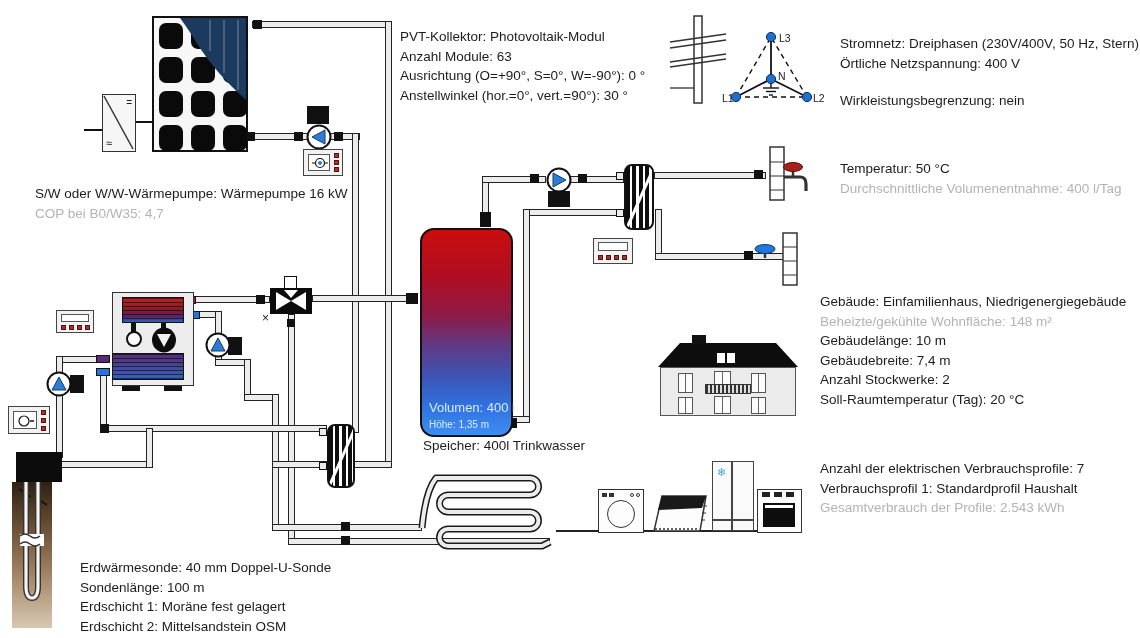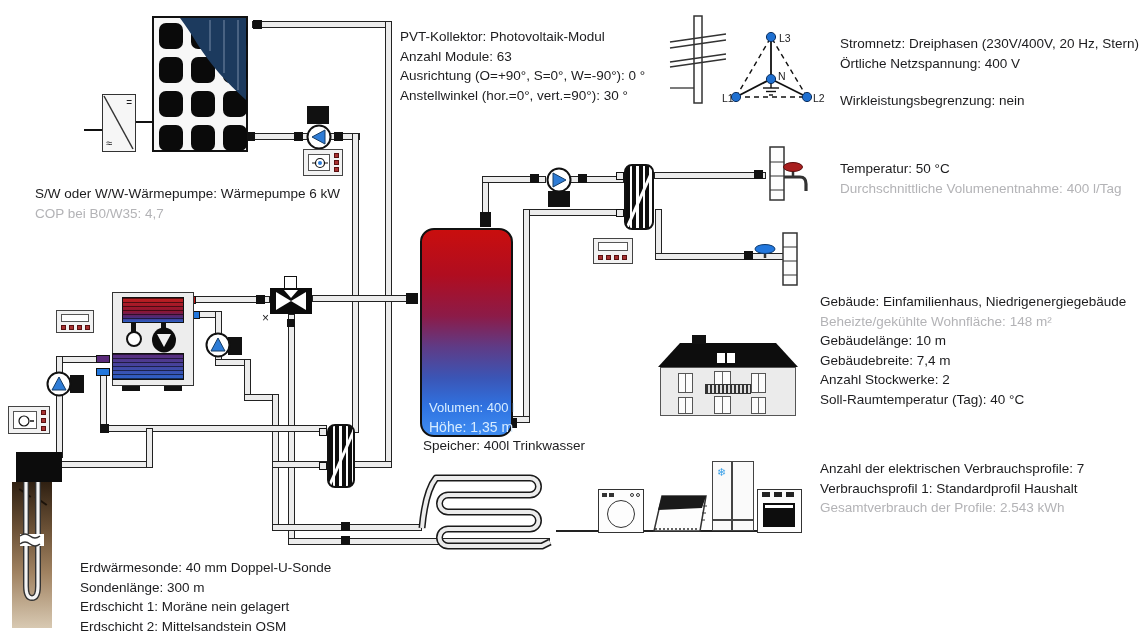--- a/index.html
+++ b/index.html
@@ -170,21 +170,21 @@
   <svg class="comp" style="left:150px;top:326px" width="28" height="28" viewBox="0 0 28 28">
     <ellipse cx="14" cy="14" rx="12" ry="12.5" fill="#0c0c0c"></ellipse>
     <polygon points="7,8 21,8 14,21" fill="#f0f0f0"></polygon>
   </svg>
   <div class="comp" style="left:122px;top:386px;width:18px;height:5px;background:#111"></div>
   <div class="comp" style="left:164px;top:386px;width:18px;height:5px;background:#111"></div>
 
   <div class="comp" style="left:420px;top:228px;width:93px;height:209px;border-radius:14px;border:2px solid #111;
        background:linear-gradient(180deg,#c90e0e 0%,#b00d20 22%,#8c1b48 42%,#5f3b86 57%,#3b55b5 72%,#2f72e0 86%,#3f8df2 100%)">
     <div style="position:absolute;left:7px;top:170px;font-size:13px;color:#d8ecff;white-space:nowrap">Volumen: 400 l</div>
-    <div style="position:absolute;left:7px;top:189px;font-size:14px;color:#d8ecff;white-space:nowrap">Höhe: 1,35 m</div>
+    <div style="position:absolute;left:7px;top:189px;font-size:10px;color:#d8ecff;white-space:nowrap">Höhe: 1,35 m</div>
   </div>
   <div class="ann" style="left:423px;top:436px">Speicher: 400l Trinkwasser</div>
 
   <div class="hx" style="left:624px;top:164px;width:30px;height:66px">
       <div class="diag"></div>
     </div>
   <div class="stub" style="left:616px;top:172px;width:8px;height:8px;background:#ececec"></div>
   <div class="stub" style="left:616px;top:209px;width:8px;height:8px;background:#ececec"></div>
 
   <div class="hx" style="left:327px;top:424px;width:28px;height:64px">
@@ -341,47 +341,47 @@
     </div>
   </div>
 
   <div class="ann" style="left:400px;top:27px">
     <div>PVT-Kollektor: Photovoltaik-Modul</div>
     <div>Anzahl Module: 63</div>
     <div>Ausrichtung (O=+90°, S=0°, W=-90°): 0 °</div>
     <div>Anstellwinkel (hor.=0°, vert.=90°): 30 °</div>
   </div>
   <div class="ann" style="left:840px;top:34px">
-    <div>Stromnetz: Dreiphasen (230V/400V, 20 Hz, Stern)</div>
+    <div>Stromnetz: Dreiphasen (230V/400V, 50 Hz, Stern)</div>
     <div>Örtliche Netzspannung: 400 V</div>
   </div>
   <div class="ann" style="left:840px;top:91px">
     <div>Wirkleistungsbegrenzung: nein</div>
   </div>
   <div class="ann" style="left:35px;top:184px">
-    <div>S/W oder W/W-Wärmepumpe: Wärmepumpe 6 kW</div>
+    <div>S/W oder W/W-Wärmepumpe: Wärmepumpe 16 kW</div>
     <div class="muted">COP bei B0/W35: 4,7</div>
   </div>
   <div class="ann" style="left:840px;top:159px">
     <div>Temperatur: 50 °C</div>
     <div class="muted">Durchschnittliche Volumenentnahme: 400 l/Tag</div>
   </div>
   <div class="ann" style="left:820px;top:292px">
     <div>Gebäude: Einfamilienhaus, Niedrigenergiegebäude</div>
     <div class="muted">Beheizte/gekühlte Wohnfläche: 148 m²</div>
     <div>Gebäudelänge: 10 m</div>
     <div>Gebäudebreite: 7,4 m</div>
     <div>Anzahl Stockwerke: 2</div>
-    <div>Soll-Raumtemperatur (Tag): 40 °C</div>
+    <div>Soll-Raumtemperatur (Tag): 20 °C</div>
   </div>
   <div class="ann" style="left:820px;top:459px">
     <div>Anzahl der elektrischen Verbrauchsprofile: 7</div>
     <div>Verbrauchsprofil 1: Standardprofil Haushalt</div>
     <div class="muted">Gesamtverbrauch der Profile: 2.543 kWh</div>
   </div>
   <div class="ann" style="left:80px;top:558px">
     <div>Erdwärmesonde: 40 mm Doppel-U-Sonde</div>
-    <div>Sondenlänge: 300 m</div>
-    <div>Erdschicht 1: Moräne nein gelagert</div>
+    <div>Sondenlänge: 100 m</div>
+    <div>Erdschicht 1: Moräne fest gelagert</div>
     <div>Erdschicht 2: Mittelsandstein OSM</div>
   </div>
 
 </div>
 
 </body></html>

